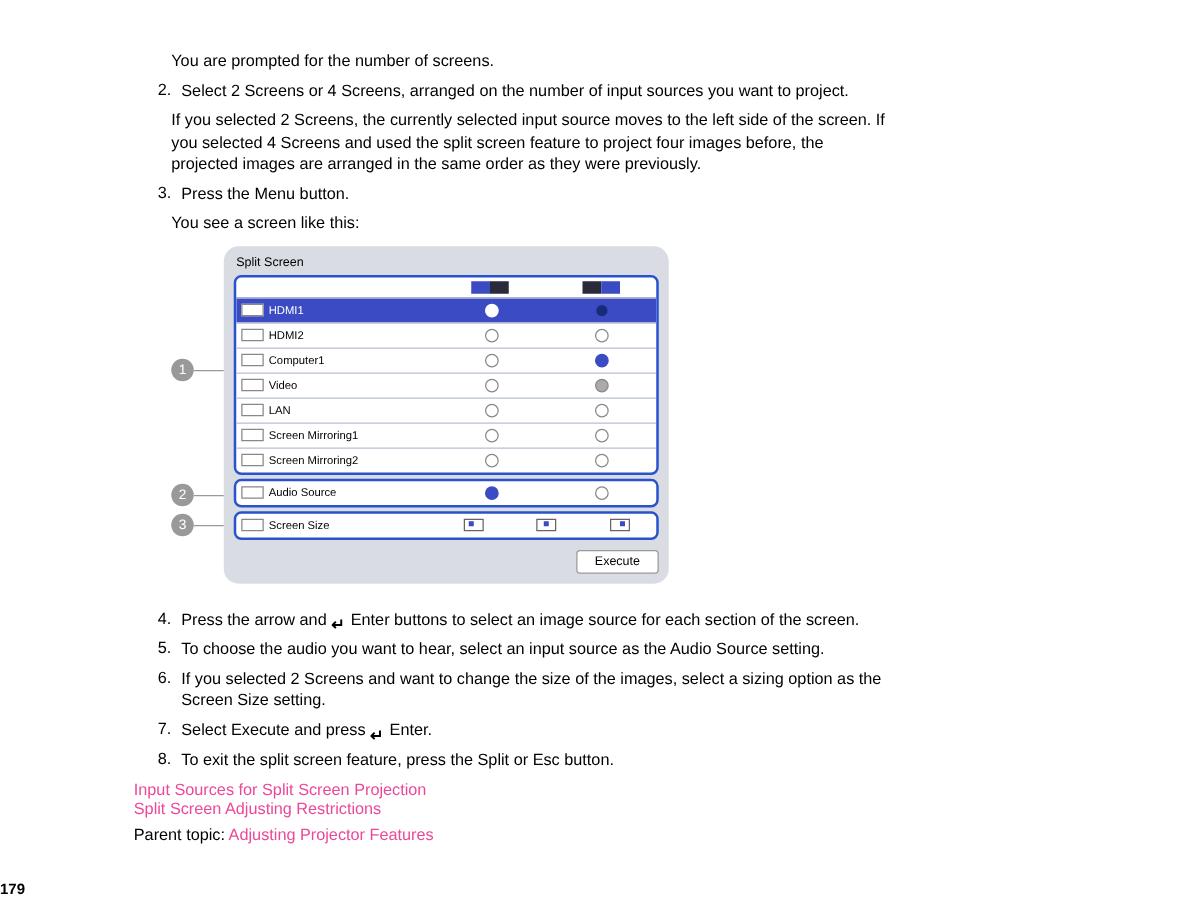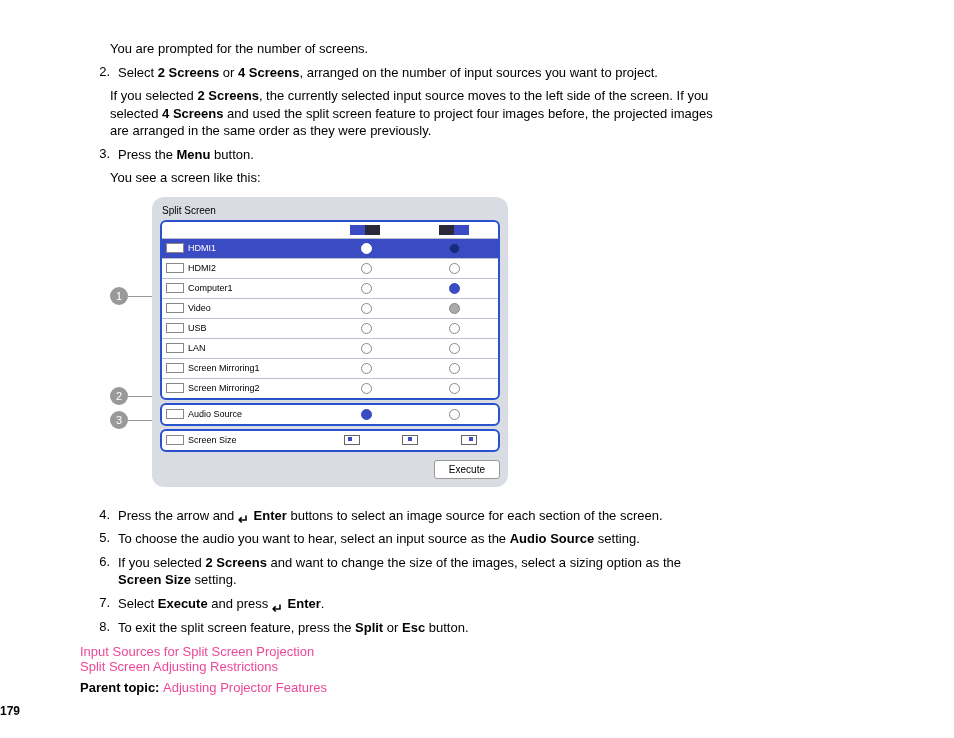--- a/index.html
+++ b/index.html
@@ -1,21 +1,21 @@
 <!DOCTYPE html>
 <html><head>
 <meta charset="utf-8">
 <style>
 body{margin:0;font-family:Arial,Helvetica,sans-serif;font-size:13px;color:#000;background:#fff}
-.page{width:808px;height:738px;box-sizing:border-box;padding:40px 95px 20px 80px;position:relative}
+.page{width:808px;height:738px;box-sizing:border-box;padding:40px 95px 20px 107px;position:relative}
 .step{display:flex;margin-bottom:6px}
 .step-num{width:30px;flex-shrink:0;text-align:right;padding-right:8px}
 .step-body{flex:1;line-height:1.35}
 .sub{margin-left:30px;margin-bottom:6px;line-height:1.35}
-.bold{font-weight:bold}
+.bold{font-weight:normal}
 .link{color:#ec4899;text-decoration:none}
 .parent{margin-top:6px}
 .pagenum{text-align:left;font-weight:bold;font-size:12px;position:absolute;bottom:20px;left:0;right:0}
 .figure{margin:10px 0 20px 30px;display:flex;align-items:flex-start}
 .callouts{width:42px;position:relative;height:260px}
 .co{width:18px;height:18px;border-radius:50%;background:#999;color:#fff;font-size:11px;display:flex;align-items:center;justify-content:center;position:absolute;left:0}
 .co-line{position:absolute;height:1px;background:#999;left:18px;width:24px}
 .panel{background:#d9dde3;padding:6px 8px 8px;width:340px;border-radius:12px}
 .panel-title{font-size:10px;padding:2px 2px 4px}
 .tbl{border:2px solid #2952cc;border-radius:6px;background:#fff;overflow:hidden}
@@ -140,32 +140,20 @@
             <div class="row-col">
               <span class="radio"></span>
             </div>
             <div class="row-col">
               <span class="radio selg"></span>
             </div>
           </div>
         <div class="row">
             <div class="row-label">
               <span class="ico"></span>
-              <span>USB</span>
-            </div>
-            <div class="row-col">
-              <span class="radio"></span>
-            </div>
-            <div class="row-col">
-              <span class="radio"></span>
-            </div>
-          </div>
-        <div class="row">
-            <div class="row-label">
-              <span class="ico"></span>
               <span>LAN</span>
             </div>
             <div class="row-col">
               <span class="radio"></span>
             </div>
             <div class="row-col">
               <span class="radio"></span>
             </div>
           </div>
         <div class="row">

